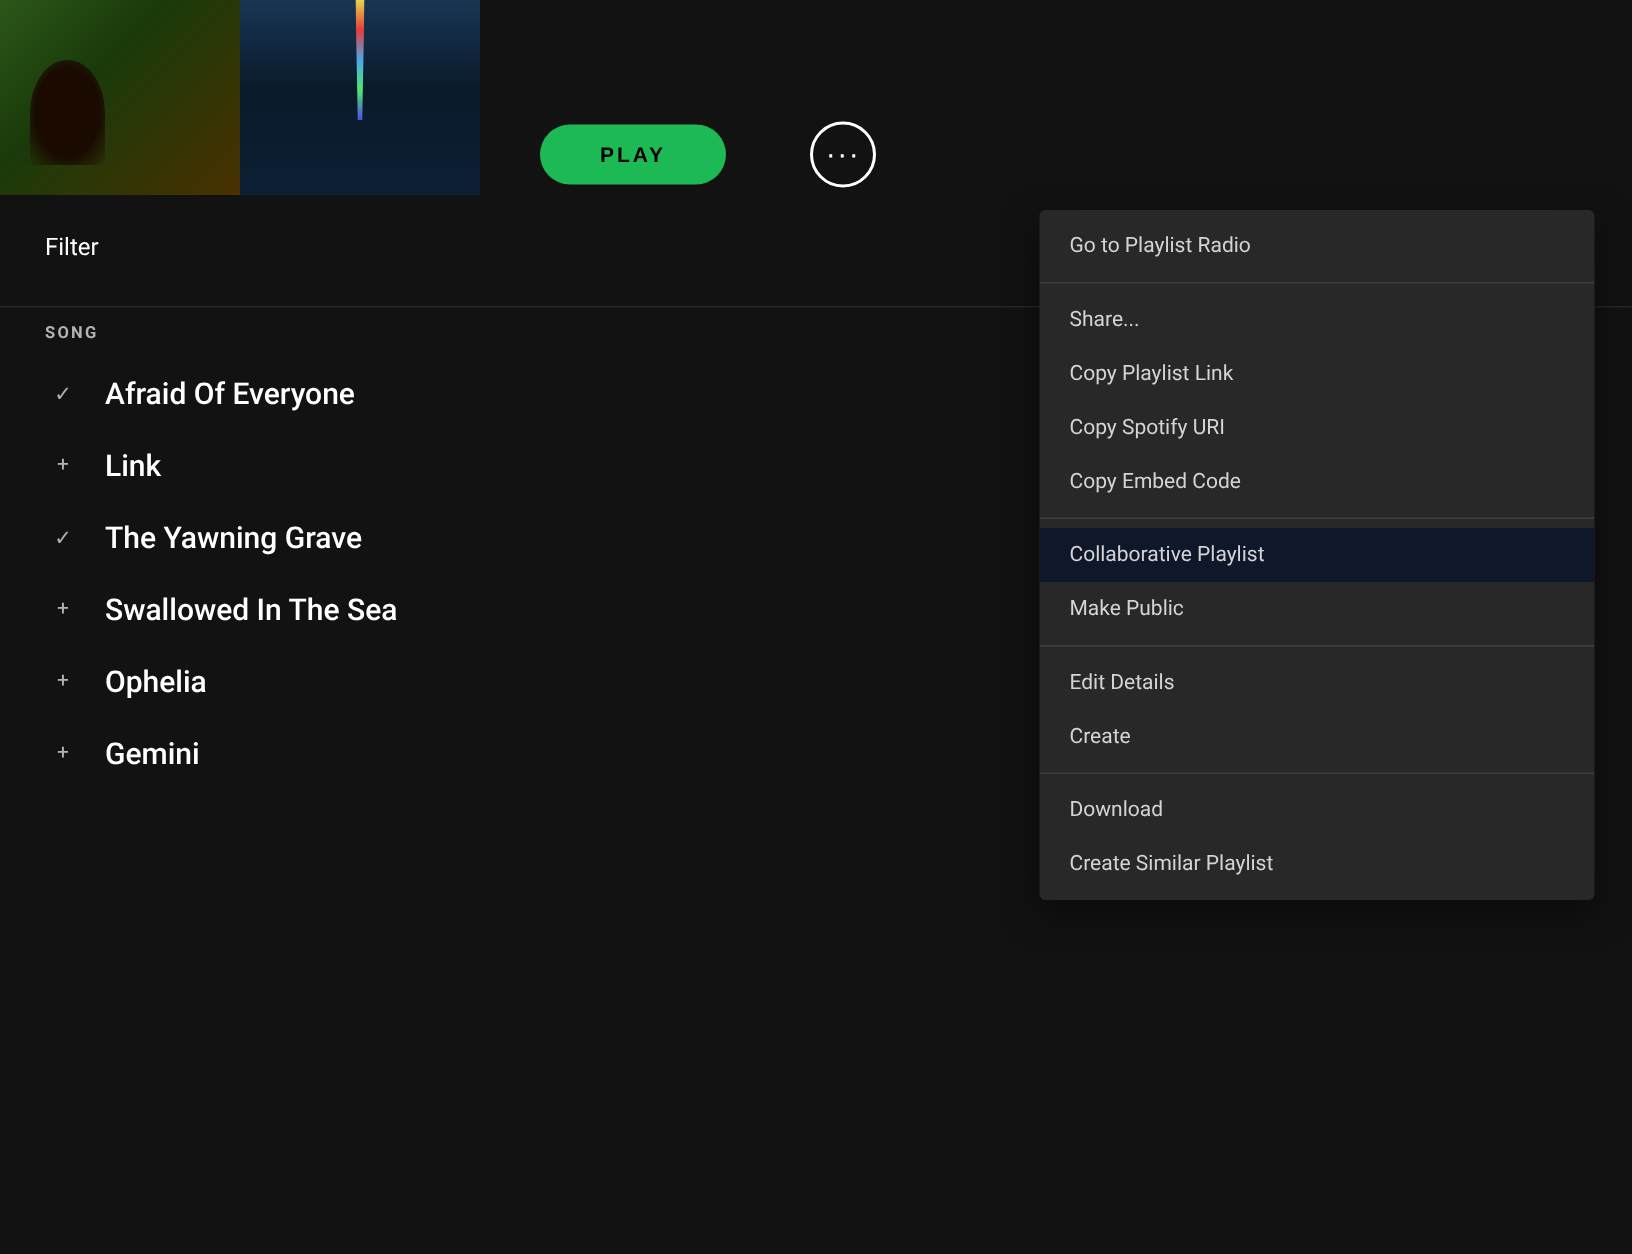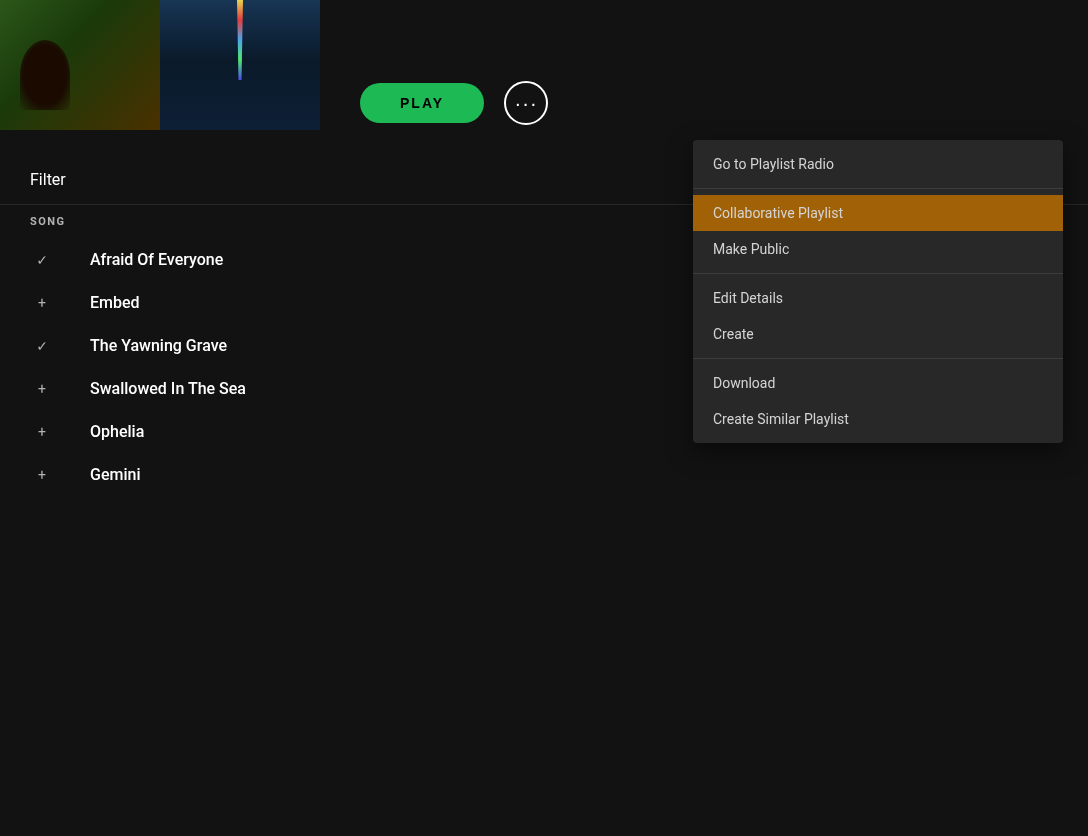--- a/index.html
+++ b/index.html
@@ -66,20 +66,21 @@
       background: linear-gradient(180deg, #e8d44d 0%, #e53d3d 25%, #4da6e8 50%, #4de86e 75%, #4d4de8 100%);
       clip-path: polygon(40% 0%, 60% 0%, 55% 100%, 45% 100%);
     }
 
     .controls-area {
       flex: 1;
       display: flex;
       align-items: center;
       padding-left: 40px;
       padding-bottom: 5px;
+      gap: 36px;
     }
 
     .play-button {
       background-color: #1db954;
       color: #000;
       border: none;
       border-radius: 50px;
       padding: 12px 40px;
       font-size: 14px;
       font-weight: 700;
@@ -105,21 +106,20 @@
     }
 
     
     .filter-row {
       position: absolute;
       top: 155px;
       left: 0;
       right: 0;
       height: 50px;
       display: flex;
-      align-items: center;
       padding-left: 30px;
       border-bottom: 1px solid #282828;
     }
 
     .filter-label {
       color: #fff;
       font-size: 16px;
       font-weight: 400;
     }
 
@@ -155,23 +155,23 @@
       flex-shrink: 0;
       text-align: center;
     }
 
     .song-icon.check {
       color: #b3b3b3;
     }
 
     .song-title {
       color: #fff;
-      font-size: 16px;
+      font-size: 20px;
       font-weight: 500;
-      margin-left: 36px;
+      margin-left: 16px;
     }
 
     
     .context-menu {
       position: absolute;
       top: 140px;
       left: 693px;
       width: 370px;
       background: #282828;
       border-radius: 4px;
@@ -194,21 +194,21 @@
       align-items: center;
       padding: 10px 20px;
       color: #d4d4d4;
       font-size: 14px;
       cursor: pointer;
       white-space: nowrap;
     }
 
     .menu-item.active,
     .menu-item.highlighted {
-      background: #a16207;
+      background: #0f172a;
     }
   </style>
 </head>
 <body>
 
 <div class="top-area">
   <div class="album-art-left"></div>
   <div class="album-art-right"></div>
   <div class="controls-area">
     <button class="play-button">PLAY</button>
@@ -223,21 +223,21 @@
 <div class="song-list">
   <div class="song-list-header">SONG</div>
 
   <div class="song-item">
     <span class="song-icon check">✓</span>
     <span class="song-title">Afraid Of Everyone</span>
   </div>
 
   <div class="song-item">
     <span class="song-icon">+</span>
-    <span class="song-title">Embed</span>
+    <span class="song-title">Link</span>
   </div>
 
   <div class="song-item">
     <span class="song-icon check">✓</span>
     <span class="song-title">The Yawning Grave</span>
   </div>
 
   <div class="song-item">
     <span class="song-icon">+</span>
     <span class="song-title">Swallowed In The Sea</span>
@@ -255,20 +255,34 @@
 </div>
 
 <div class="context-menu">
 
   <div class="menu-section">
     <div class="menu-item">
       <span>Go to Playlist Radio</span>
     </div>
   </div>
 
+  <div class="menu-section">
+    <div class="menu-item">
+      <span>Share...</span>
+    </div>
+    <div class="menu-item">
+      <span>Copy Playlist Link</span>
+    </div>
+    <div class="menu-item">
+      <span>Copy Spotify URI</span>
+    </div>
+    <div class="menu-item">
+      <span>Copy Embed Code</span>
+    </div>
+  </div>
 
   <div class="menu-section">
     <div class="menu-item highlighted">
       <span>Collaborative Playlist</span>
     </div>
     <div class="menu-item">
       <span>Make Public</span>
     </div>
   </div>
 

